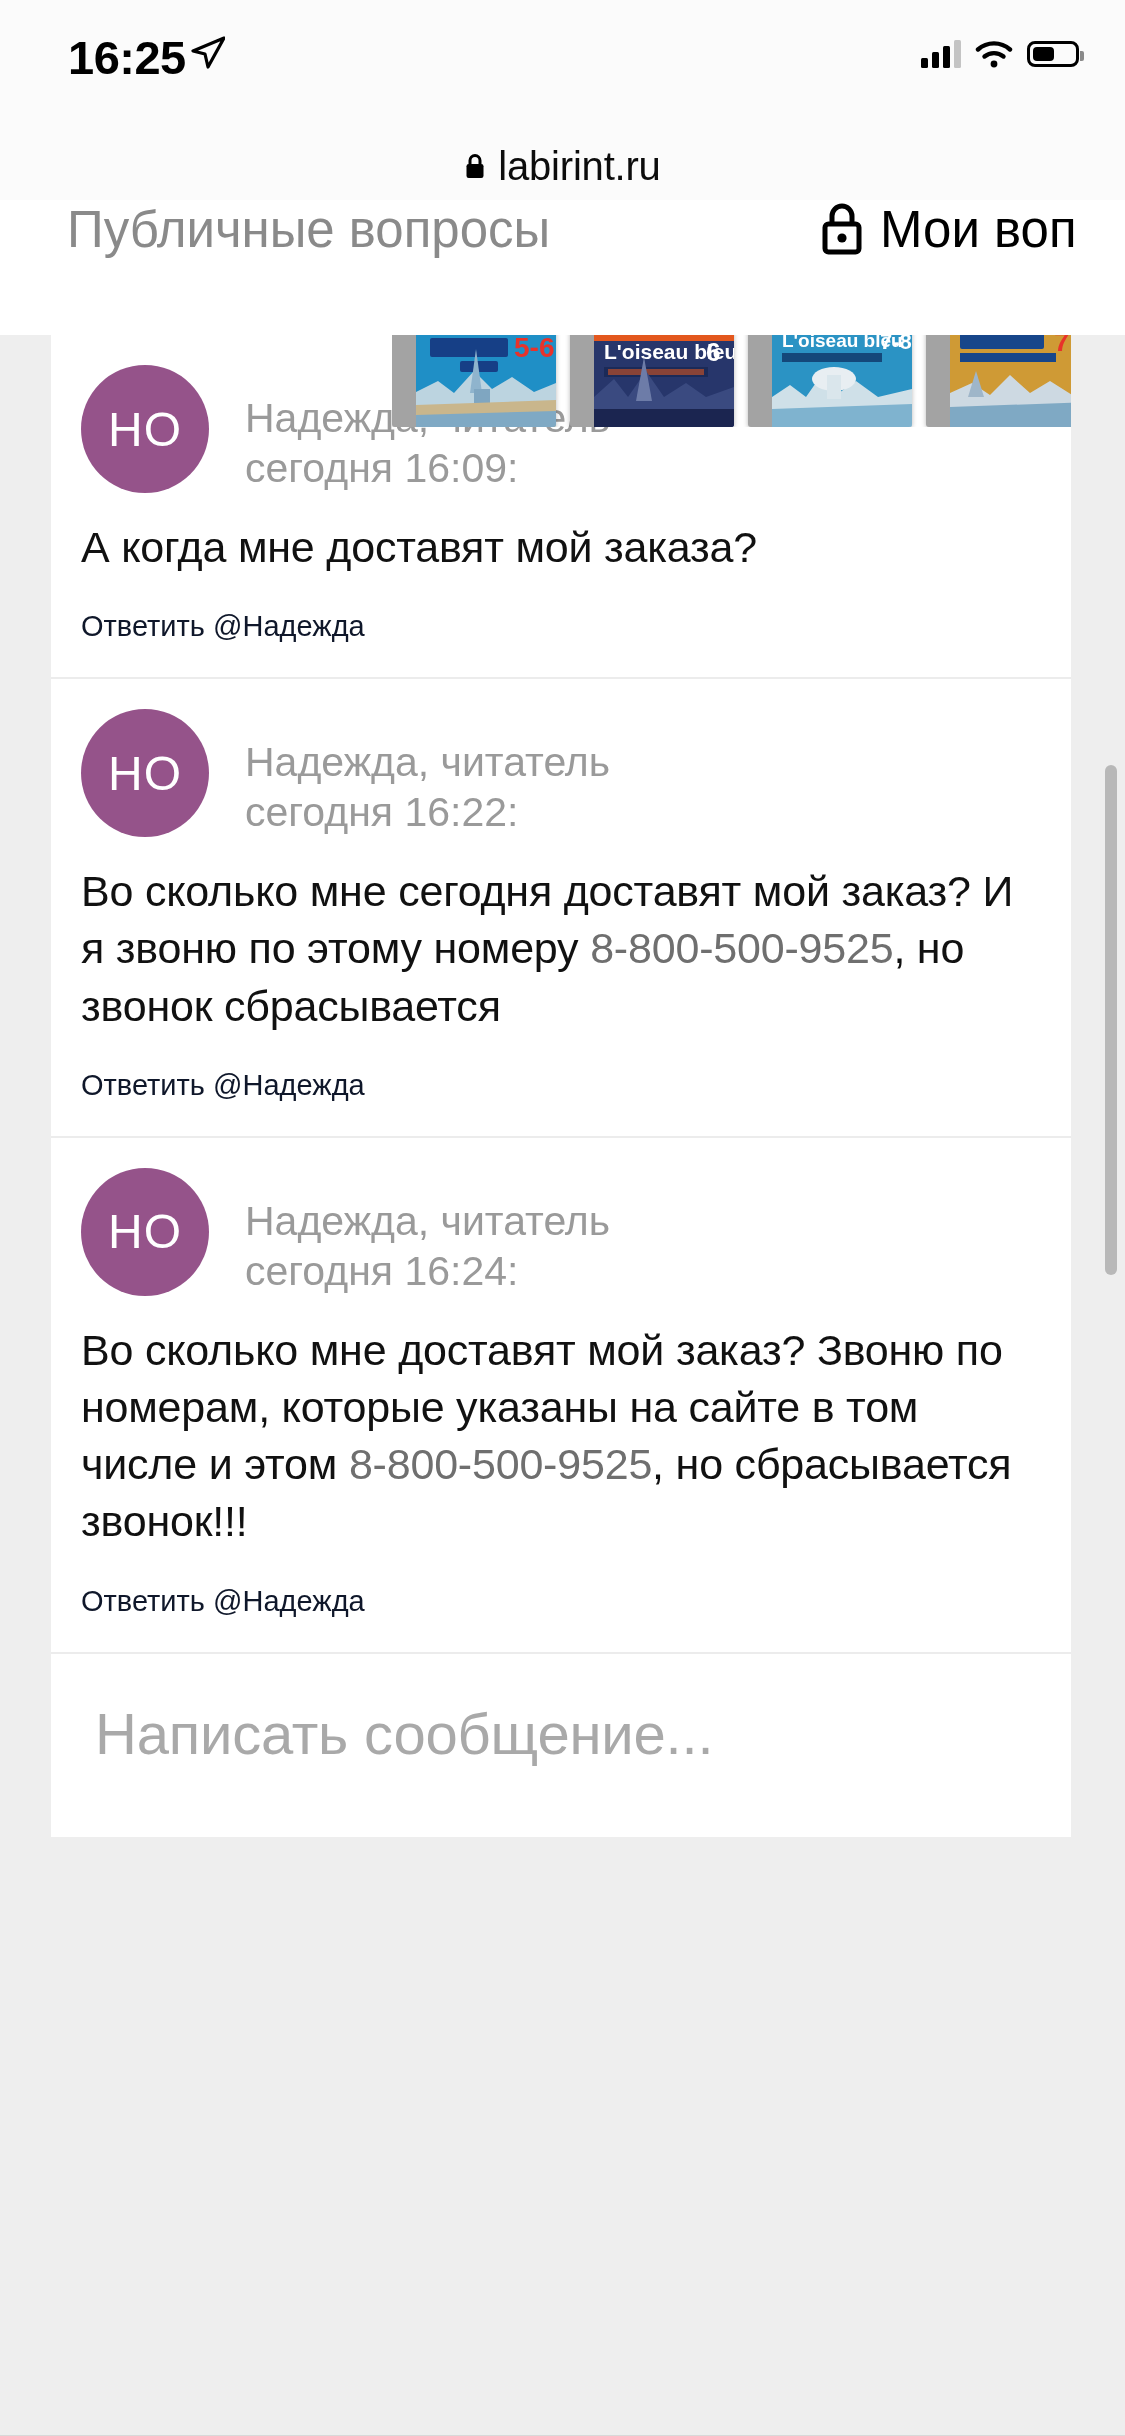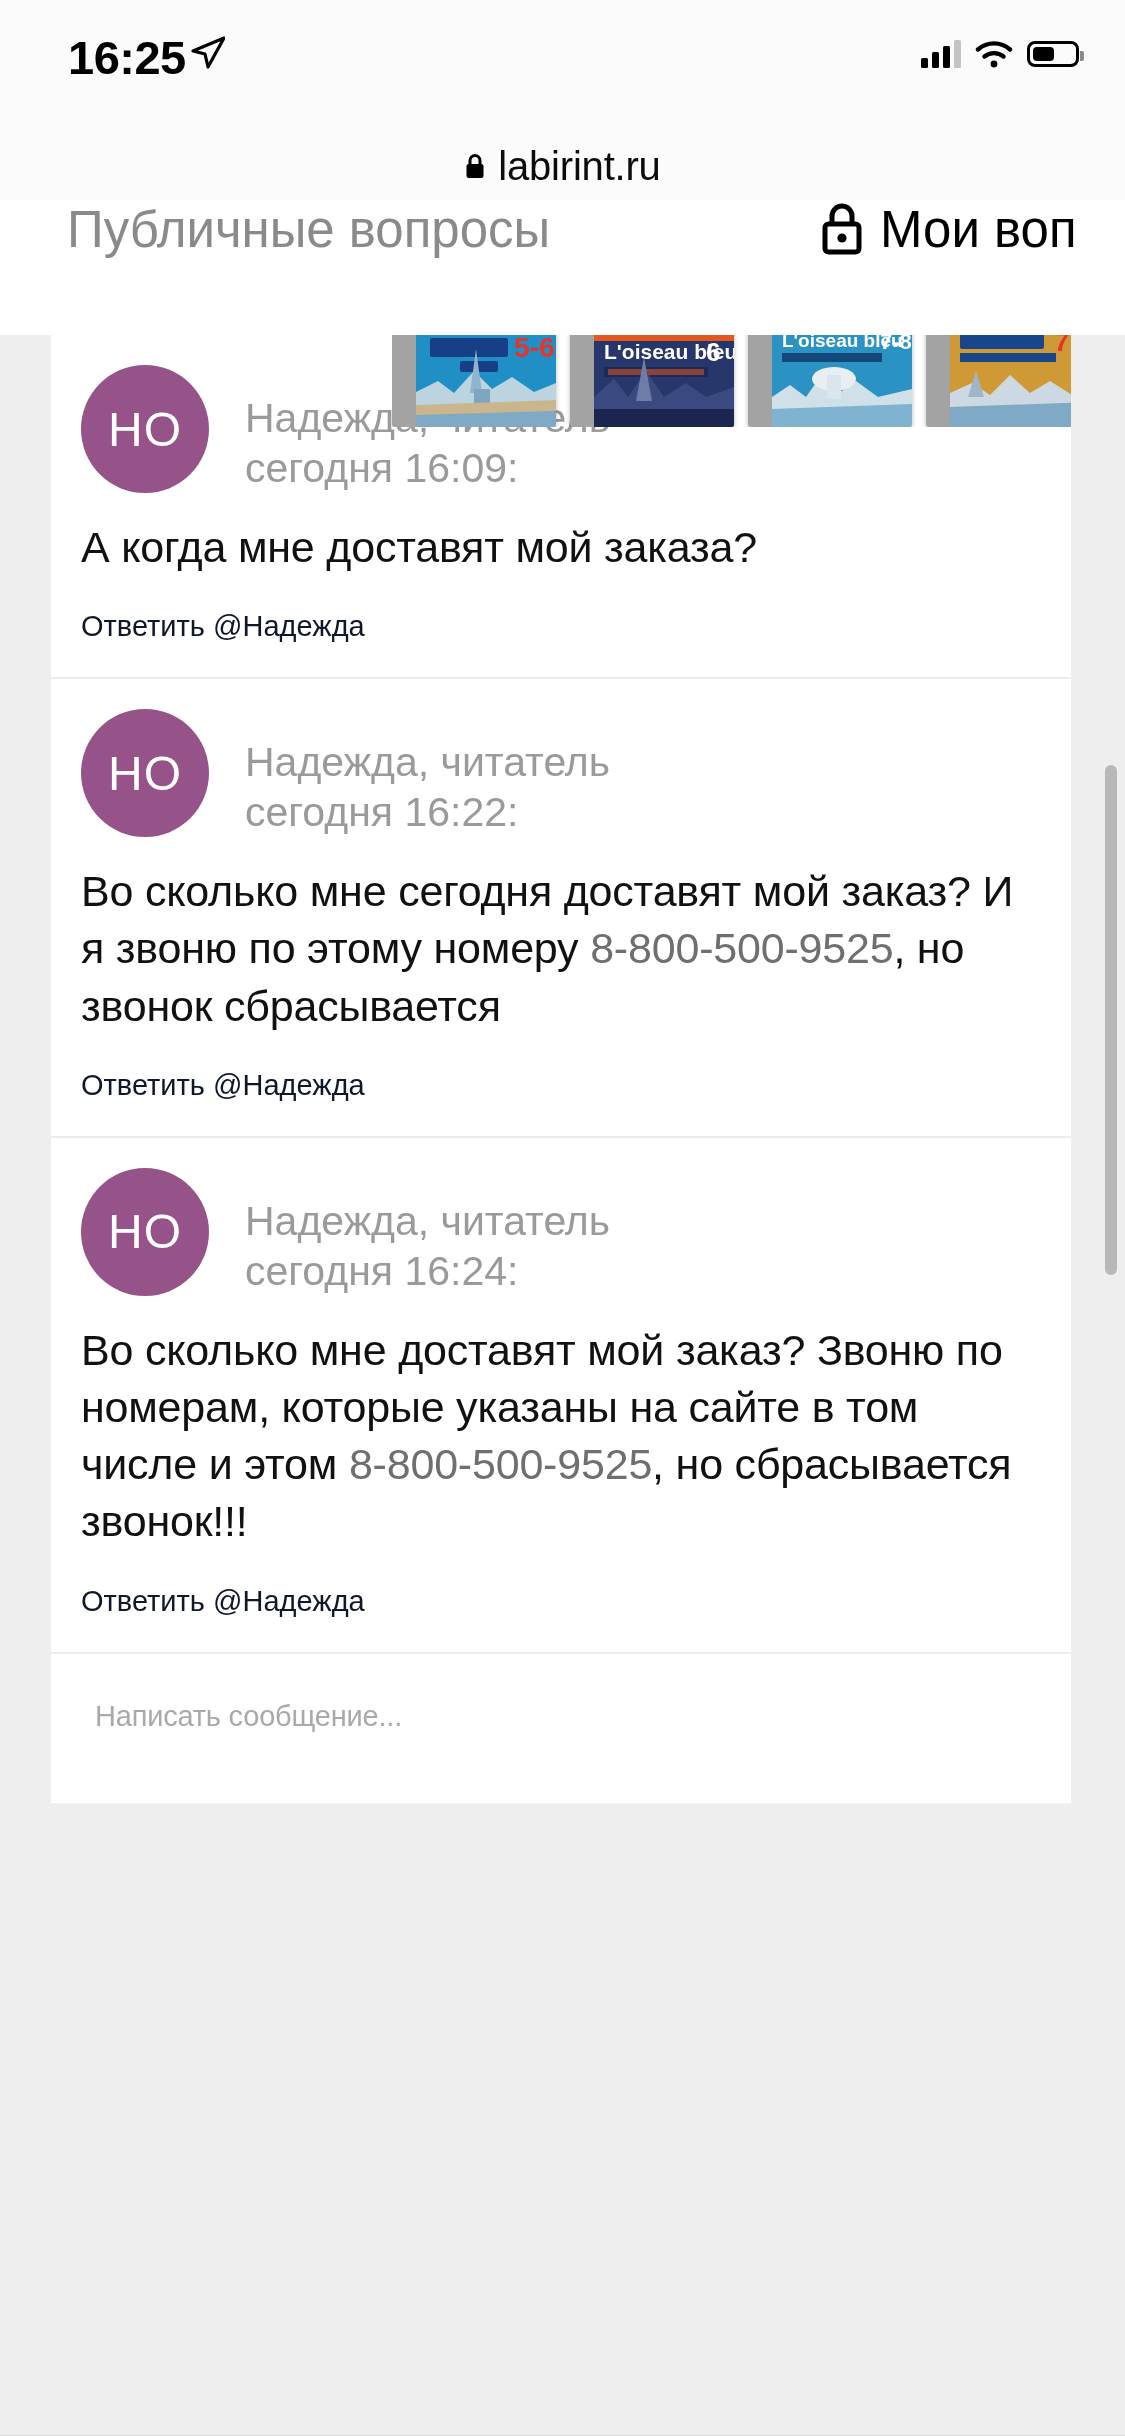--- a/index.html
+++ b/index.html
@@ -88,21 +88,21 @@
   .msg-body{
     margin-top:26px;font-size:43px;color:#111;line-height:1.33;letter-spacing:-0.2px;
   }
   .msg-body .tel{color:#6f6f6f;}
   .msg-reply{
     margin-top:34px;font-size:29px;color:#0f172a;display:inline-block;
   }
   .composer{
     padding:46px 30px 70px 44px;
   }
-  .composer-placeholder{font-size:29px;color:#a9a9a9;letter-spacing:-0.2px;}
+  .composer-placeholder{font-size:58px;color:#a9a9a9;letter-spacing:-0.2px;}
 
   
   .thumbs{
     position:absolute;left:341px;top:-38px;width:679px;height:130px;
     display:flex;gap:14px;align-items:flex-start;overflow:hidden;
   }
   .thumb{
     flex:0 0 auto;width:140px;height:130px;border-radius:3px;overflow:hidden;
     box-shadow:0 1px 5px rgba(0,0,0,.28);position:relative;background:#a3a3a3;padding-left:24px;
   }

